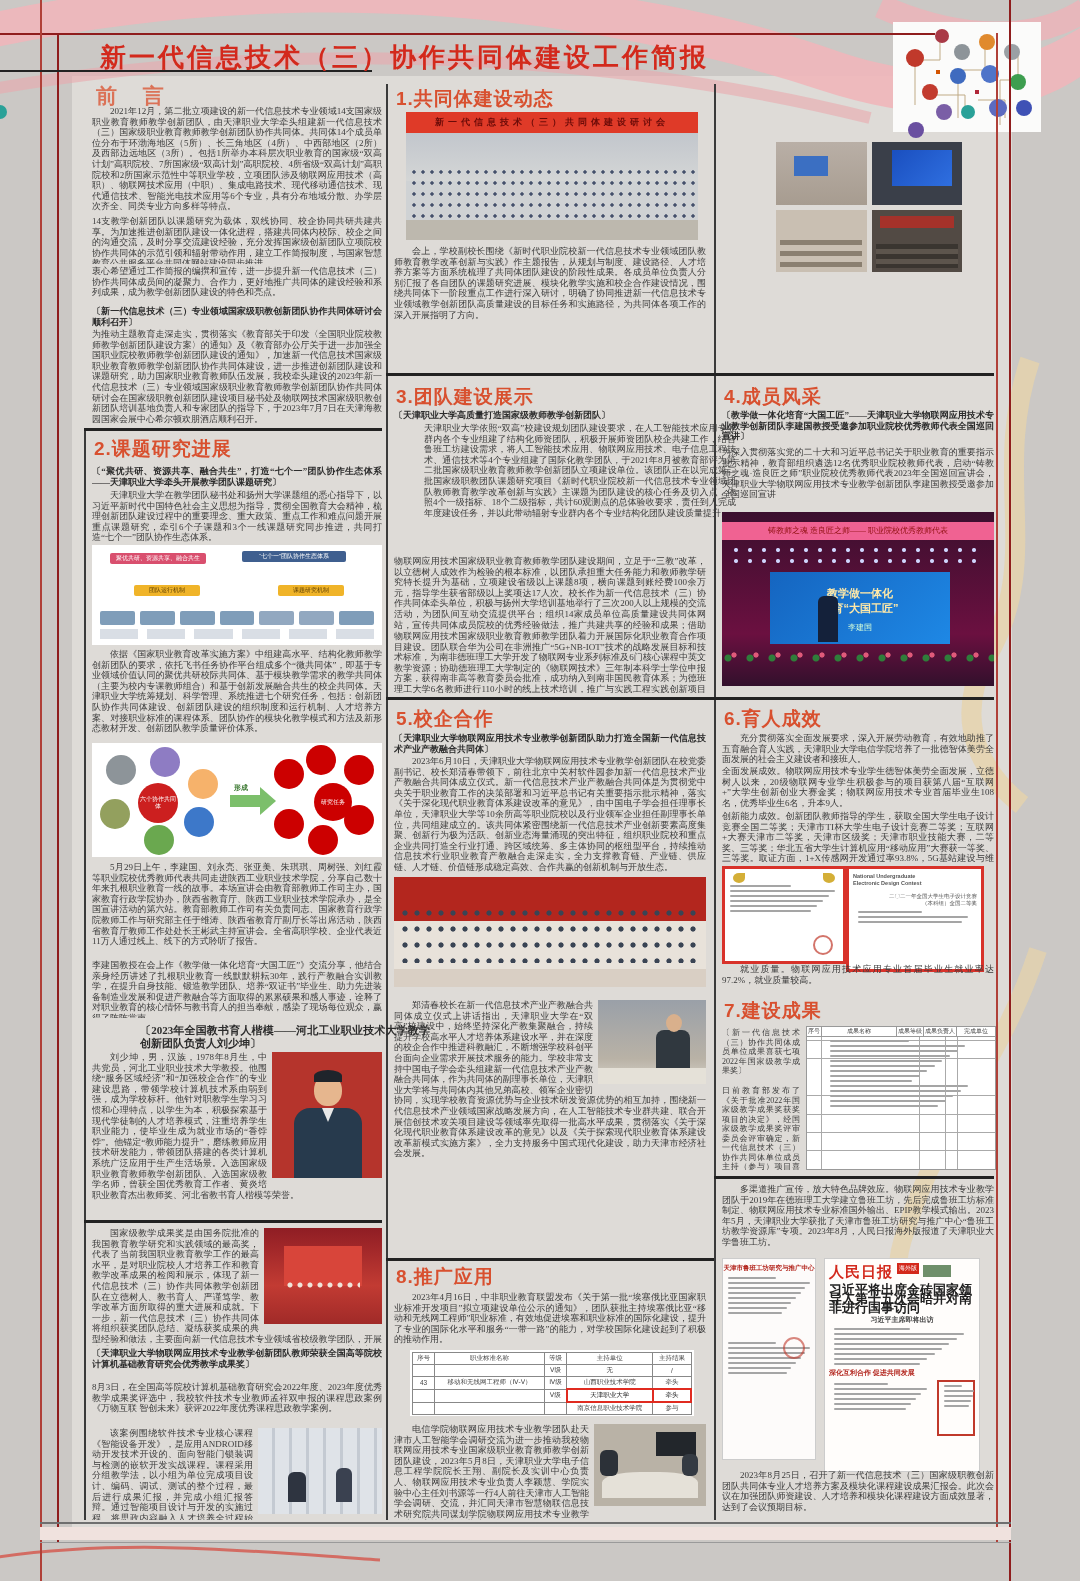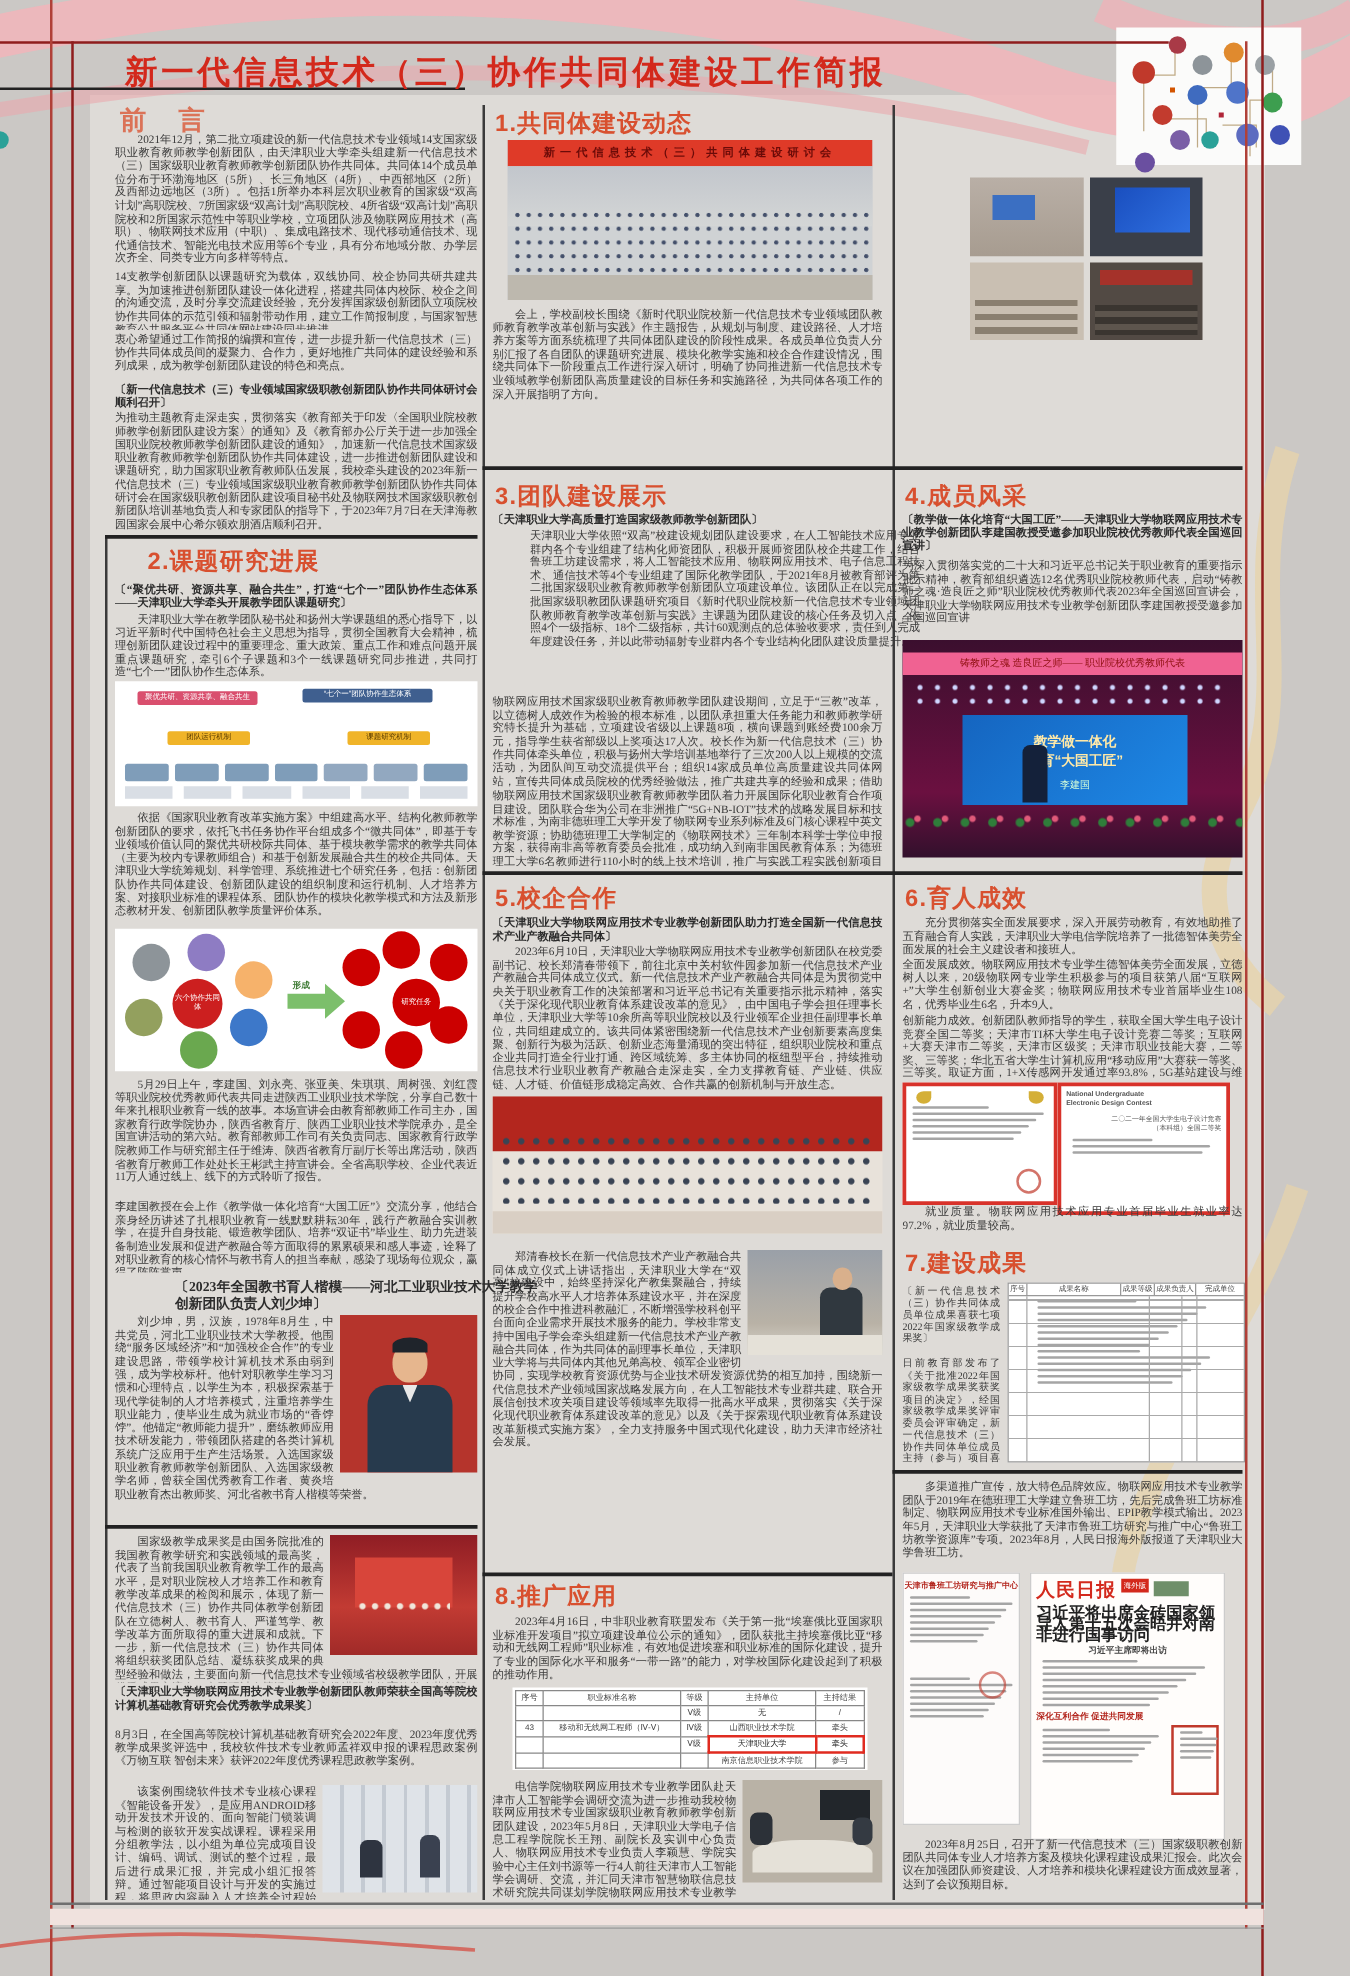--- a/index.html
+++ b/index.html
@@ -104,21 +104,21 @@
 
   <div class="abs title" style="left:100px;top:40px;">新一代信息技术（三）协作共同体建设工作简报</div>
 
   <div class="abs h-fore" style="left:96px;top:82px;">前 言</div>
   <div class="abs t ind" style="left:92px;top:106px;width:290px;height:108px;">2021年12月，第二批立项建设的新一代信息技术专业领域14支国家级职业教育教师教学创新团队，由天津职业大学牵头组建新一代信息技术（三）国家级职业教育教师教学创新团队协作共同体。共同体14个成员单位分布于环渤海地区（5所）、长三角地区（4所）、中西部地区（2所）及西部边远地区（3所）。包括1所举办本科层次职业教育的国家级“双高计划”高职院校、7所国家级“双高计划”高职院校、4所省级“双高计划”高职院校和2所国家示范性中等职业学校，立项团队涉及物联网应用技术（高职）、物联网技术应用（中职）、集成电路技术、现代移动通信技术、现代通信技术、智能光电技术应用等6个专业，具有分布地域分散、办学层次齐全、同类专业方向多样等特点。</div>
   <div class="abs t" style="left:92px;top:216px;width:290px;height:48px;">14支教学创新团队以课题研究为载体，双线协同、校企协同共研共建共享。为加速推进创新团队建设一体化进程，搭建共同体内校际、校企之间的沟通交流，及时分享交流建设经验，充分发挥国家级创新团队立项院校协作共同体的示范引领和辐射带动作用，建立工作简报制度，与国家智慧教育公共服务平台共同体网站建设同步推进。</div>
   <div class="abs t" style="left:92px;top:266px;width:290px;height:36px;">衷心希望通过工作简报的编撰和宣传，进一步提升新一代信息技术（三）协作共同体成员间的凝聚力、合作力，更好地推广共同体的建设经验和系列成果，成为教学创新团队建设的特色和亮点。</div>
   <div class="abs t b" style="left:92px;top:306px;width:290px;height:22px;">〔新一代信息技术（三）专业领域国家级职教创新团队协作共同体研讨会顺利召开〕</div>
   <div class="abs t" style="left:92px;top:329px;width:290px;height:96px;">为推动主题教育走深走实，贯彻落实《教育部关于印发〈全国职业院校教师教学创新团队建设方案〉的通知》及《教育部办公厅关于进一步加强全国职业院校教师教学创新团队建设的通知》，加速新一代信息技术国家级职业教育教师教学创新团队协作共同体建设，进一步推进创新团队建设和课题研究，助力国家职业教育教师队伍发展，我校牵头建设的2023年新一代信息技术（三）专业领域国家级职业教育教师教学创新团队协作共同体研讨会在国家级职教创新团队建设项目秘书处及物联网技术国家级职教创新团队培训基地负责人和专家团队的指导下，于2023年7月7日在天津海教园国家会展中心希尔顿欢朋酒店顺利召开。</div>
 
-  <div class="abs h-sec" style="left:94px;top:436px;margin-left:24px;">2.课题研究进展</div>
+  <div class="abs h-sec" style="left:94px;top:436px;">2.课题研究进展</div>
   <div class="abs t b" style="left:92px;top:466px;width:290px;height:23px;">〔“聚优共研、资源共享、融合共生”，打造“七个一”团队协作生态体系——天津职业大学牵头开展教学团队课题研究〕</div>
   <div class="abs t ind" style="left:92px;top:490px;width:290px;height:53px;">天津职业大学在教学团队秘书处和扬州大学课题组的悉心指导下，以习近平新时代中国特色社会主义思想为指导，贯彻全国教育大会精神，梳理创新团队建设过程中的重要理念、重大政策、重点工作和难点问题开展重点课题研究，牵引6个子课题和3个一线课题研究同步推进，共同打造“七个一”团队协作生态体系。</div>
 
   <div class="diag" style="left:92px;top:545px;width:290px;height:100px;">
     <div class="dbox" style="left:150px;top:6px;width:100px;background:#3f5f8f;">“七个一”团队协作生态体系</div>
     <div class="dbox" style="left:18px;top:8px;width:92px;background:#d94f6e;">聚优共研、资源共享、融合共生</div>
     <div class="dbox" style="left:42px;top:40px;width:62px;background:#f0b429;color:#5a3c00;">团队运行机制</div>
     <div class="dbox" style="left:186px;top:40px;width:62px;background:#f0b429;color:#5a3c00;">课题研究机制</div>
     <div class="abs" style="left:8px;top:66px;width:274px;height:14px;display:flex;gap:5px;">
       <div style="flex:1;background:#7f9db9;border-radius:2px;"></div>

